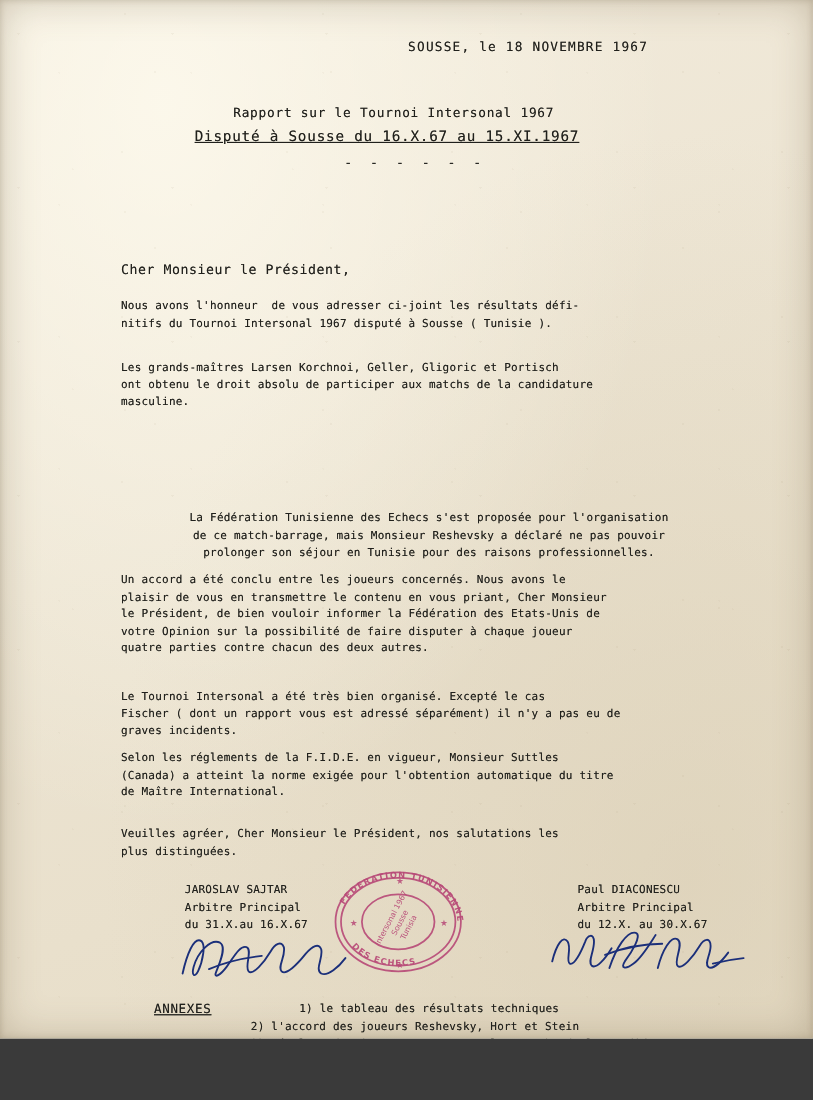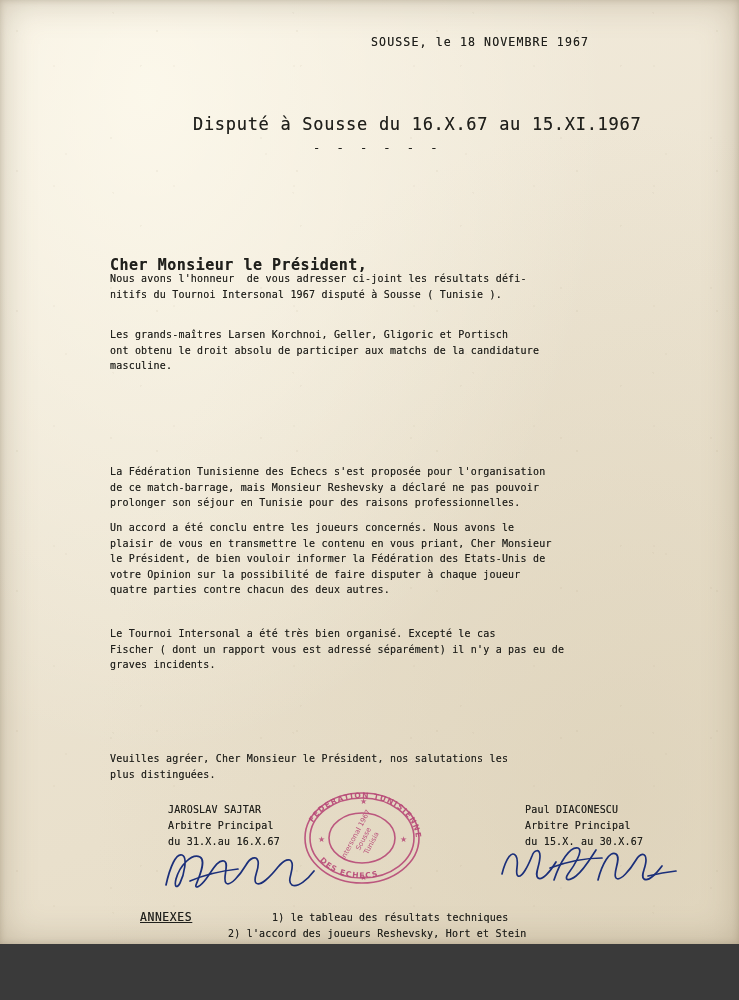--- a/index.html
+++ b/index.html
@@ -56,47 +56,47 @@
     font-size: 11.6px;
     letter-spacing: 1.1px;
   }
   .title1 {
     left: 212px;
     top: 95px;
     font-size: 11.6px;
     letter-spacing: 0.7px;
   }
   .title2 {
-    left: 193px;
+    left: 177px;
     top: 117px;
-    font-size: 17px;
+    font-size: 13px;
     letter-spacing: 0.7px;
+    text-decoration: underline;
   }
   .rule {
     left: 313px;
     top: 141px;
     font-size: 12px;
     letter-spacing: 4.5px;
   }
   .salut {
     left: 110px;
-    top: 258px;
-    font-size: 15px;
+    top: 238px;
+    font-size: 12px;
     letter-spacing: 0.5px;
-    font-weight: bold;
   }
   .para {
     left: 110px;
     white-space: pre-wrap;
     width: 560px;
   }
   .p1 { top: 271px; }
   .p2 { top: 327px; }
   .p3 { top: 396px; }
-  .p4 { top: 464px; }
+  .p4 { top: 464px; text-align: center; }
   .p5 { top: 520px; }
   .p6 { top: 626px; }
   .p7 { top: 682px; }
   .p8 { top: 751px; }
 
   .sig-left-name  { left: 168px; top: 802px; }
   .sig-left-role  { left: 168px; top: 818px; }
   .sig-left-dates { left: 168px; top: 834px; }
   .sig-right-name  { left: 525px; top: 802px; }
   .sig-right-role  { left: 525px; top: 818px; }
@@ -150,20 +150,21 @@
   }
 </style>
 </head>
 <body>
 
 <div class="page">
   <div class="sheet">
 
     <div class="txt dateline">SOUSSE, le 18 NOVEMBRE 1967</div>
 
+    <div class="txt title1">Rapport sur le Tournoi Intersonal 1967</div>
     <div class="txt title2">Disputé à Sousse du 16.X.67 au 15.XI.1967</div>
     <div class="txt rule">- - - - - -</div>
 
     <div class="txt salut">Cher Monsieur le Président,</div>
 
     <div class="txt para p1">Nous avons l'honneur  de vous adresser ci-joint les résultats défi-
 nitifs du Tournoi Intersonal 1967 disputé à Sousse ( Tunisie ).</div>
     <div class="txt para p2">Les grands-maîtres Larsen Korchnoi, Geller, Gligoric et Portisch
 ont obtenu le droit absolu de participer aux matchs de la candidature
 masculine.</div>
@@ -171,30 +172,33 @@
 de ce match-barrage, mais Monsieur Reshevsky a déclaré ne pas pouvoir
 prolonger son séjour en Tunisie pour des raisons professionnelles.</div>
     <div class="txt para p5">Un accord a été conclu entre les joueurs concernés. Nous avons le
 plaisir de vous en transmettre le contenu en vous priant, Cher Monsieur
 le Président, de bien vouloir informer la Fédération des Etats-Unis de
 votre Opinion sur la possibilité de faire disputer à chaque joueur
 quatre parties contre chacun des deux autres.</div>
     <div class="txt para p6">Le Tournoi Intersonal a été très bien organisé. Excepté le cas
 Fischer ( dont un rapport vous est adressé séparément) il n'y a pas eu de
 graves incidents.</div>
+    <div class="txt para p7">Selon les réglements de la F.I.D.E. en vigueur, Monsieur Suttles
+(Canada) a atteint la norme exigée pour l'obtention automatique du titre
+de Maître International.</div>
     <div class="txt para p8">Veuilles agréer, Cher Monsieur le Président, nos salutations les
 plus distinguées.</div>
 
     <div class="txt sig-left-name">JAROSLAV SAJTAR</div>
     <div class="txt sig-left-role">Arbitre Principal</div>
     <div class="txt sig-left-dates">du 31.X.au 16.X.67</div>
 
     <div class="txt sig-right-name">Paul DIACONESCU</div>
     <div class="txt sig-right-role">Arbitre Principal</div>
-    <div class="txt sig-right-dates">du 15.X. au 30.X.67</div>
+    <div class="txt sig-right-dates">du 12.X. au 30.X.67</div>
 
     <div class="sig" style="left:160px; top:845px;">
       <svg width="160" height="48" viewBox="0 0 160 48">
         <g fill="none" stroke="#1b2f7a" stroke-width="1.7" stroke-linecap="round" stroke-linejoin="round">
           <path d="M6 40 C10 22, 16 8, 22 10 C28 12, 24 30, 20 38 C17 44, 14 42, 16 34 C20 20, 32 8, 40 12 C47 16, 38 34, 36 40 C35 44, 40 42, 46 34 C52 26, 58 14, 64 16 C70 18, 62 34, 66 38 C70 42, 80 30, 86 20 C90 13, 96 10, 98 16 C100 24, 92 34, 96 38 C100 42, 110 32, 118 22 C124 15, 130 12, 132 18 C134 26, 126 36, 132 40 C138 43, 148 34, 154 26"></path>
           <path d="M30 36 C44 30, 60 26, 78 24"></path>
         </g>
       </svg>
     </div>
 

